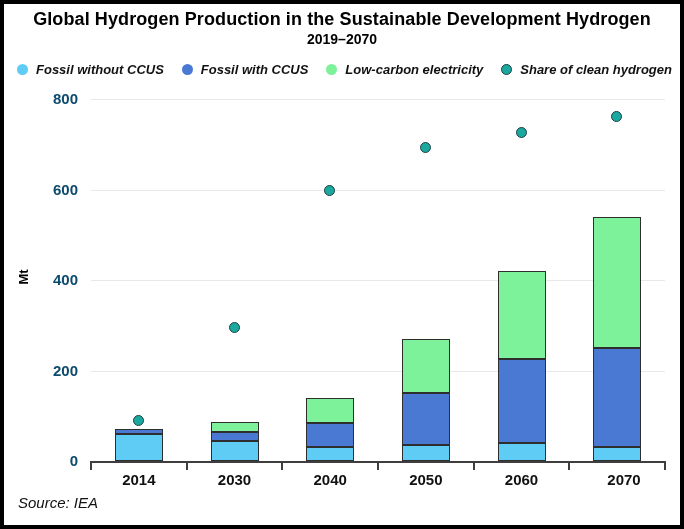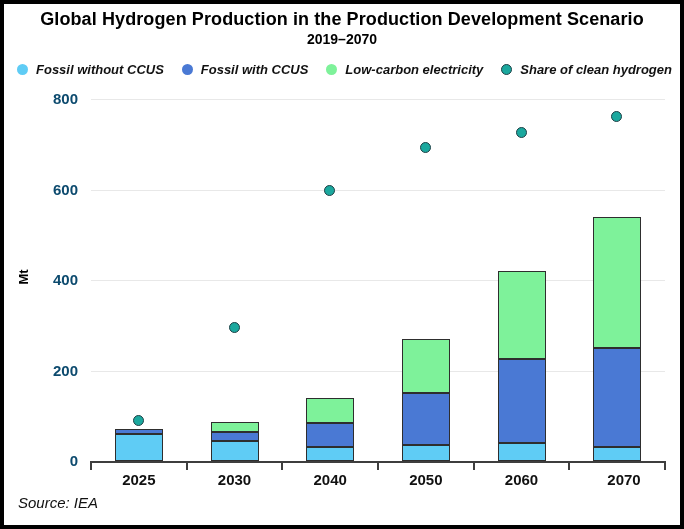--- a/index.html
+++ b/index.html
@@ -37,21 +37,21 @@
   .xaxis{position:absolute; left:87px; top:467px; width:574px; height:20px;}
   .xlabel{position:absolute; width:90px; text-align:center;
     font-size:15px; font-weight:bold; color:#111;}
   .source{position:absolute; left:14px; top:490px; font-size:15px;
     font-style:italic; color:#111;}
 </style>
 </head>
 <body>
 
 <div class="frame">
-  <div class="title">Global Hydrogen Production in the Production Development Scenario</div>
+  <div class="title">Global Hydrogen Production in the Sustainable Development Hydrogen</div>
   <div class="subtitle">2019–2070</div>
 
   <div class="legend" id="legend">
       <div class="legend-item">
         <div class="legend-marker" style="background: rgb(95, 204, 245);"></div>
         <div class="" style="font-size: 13px; font-weight: bold;">Fossil without CCUS</div>
       </div>
       <div class="legend-item">
         <div class="legend-marker" style="background: rgb(74, 121, 212);"></div>
         <div class="" style="font-size: 13px; font-weight: bold;">Fossil with CCUS</div>
@@ -118,21 +118,21 @@
       <div class="xtickmark" style="left: -1px;"></div>
       <div class="xtickmark" style="left: 94.6667px;"></div>
       <div class="xtickmark" style="left: 190.333px;"></div>
       <div class="xtickmark" style="left: 286px;"></div>
       <div class="xtickmark" style="left: 381.667px;"></div>
       <div class="xtickmark" style="left: 477.333px;"></div>
       <div class="xtickmark" style="left: 573px;"></div>
     </div>
 
   <div class="xaxis" id="xaxis">
-      <div class="xlabel" style="left: 2.83333px;">2025</div>
+      <div class="xlabel" style="left: 2.83333px;">2014</div>
       <div class="xlabel" style="left: 98.5px;">2030</div>
       <div class="xlabel" style="left: 194.167px;">2040</div>
       <div class="xlabel" style="left: 289.833px;">2050</div>
       <div class="xlabel" style="left: 385.5px;">2060</div>
       <div class="xlabel" style="left: 488px;">2070</div>
     </div>
 
   <div class="source">Source: IEA</div>
 </div>
 

